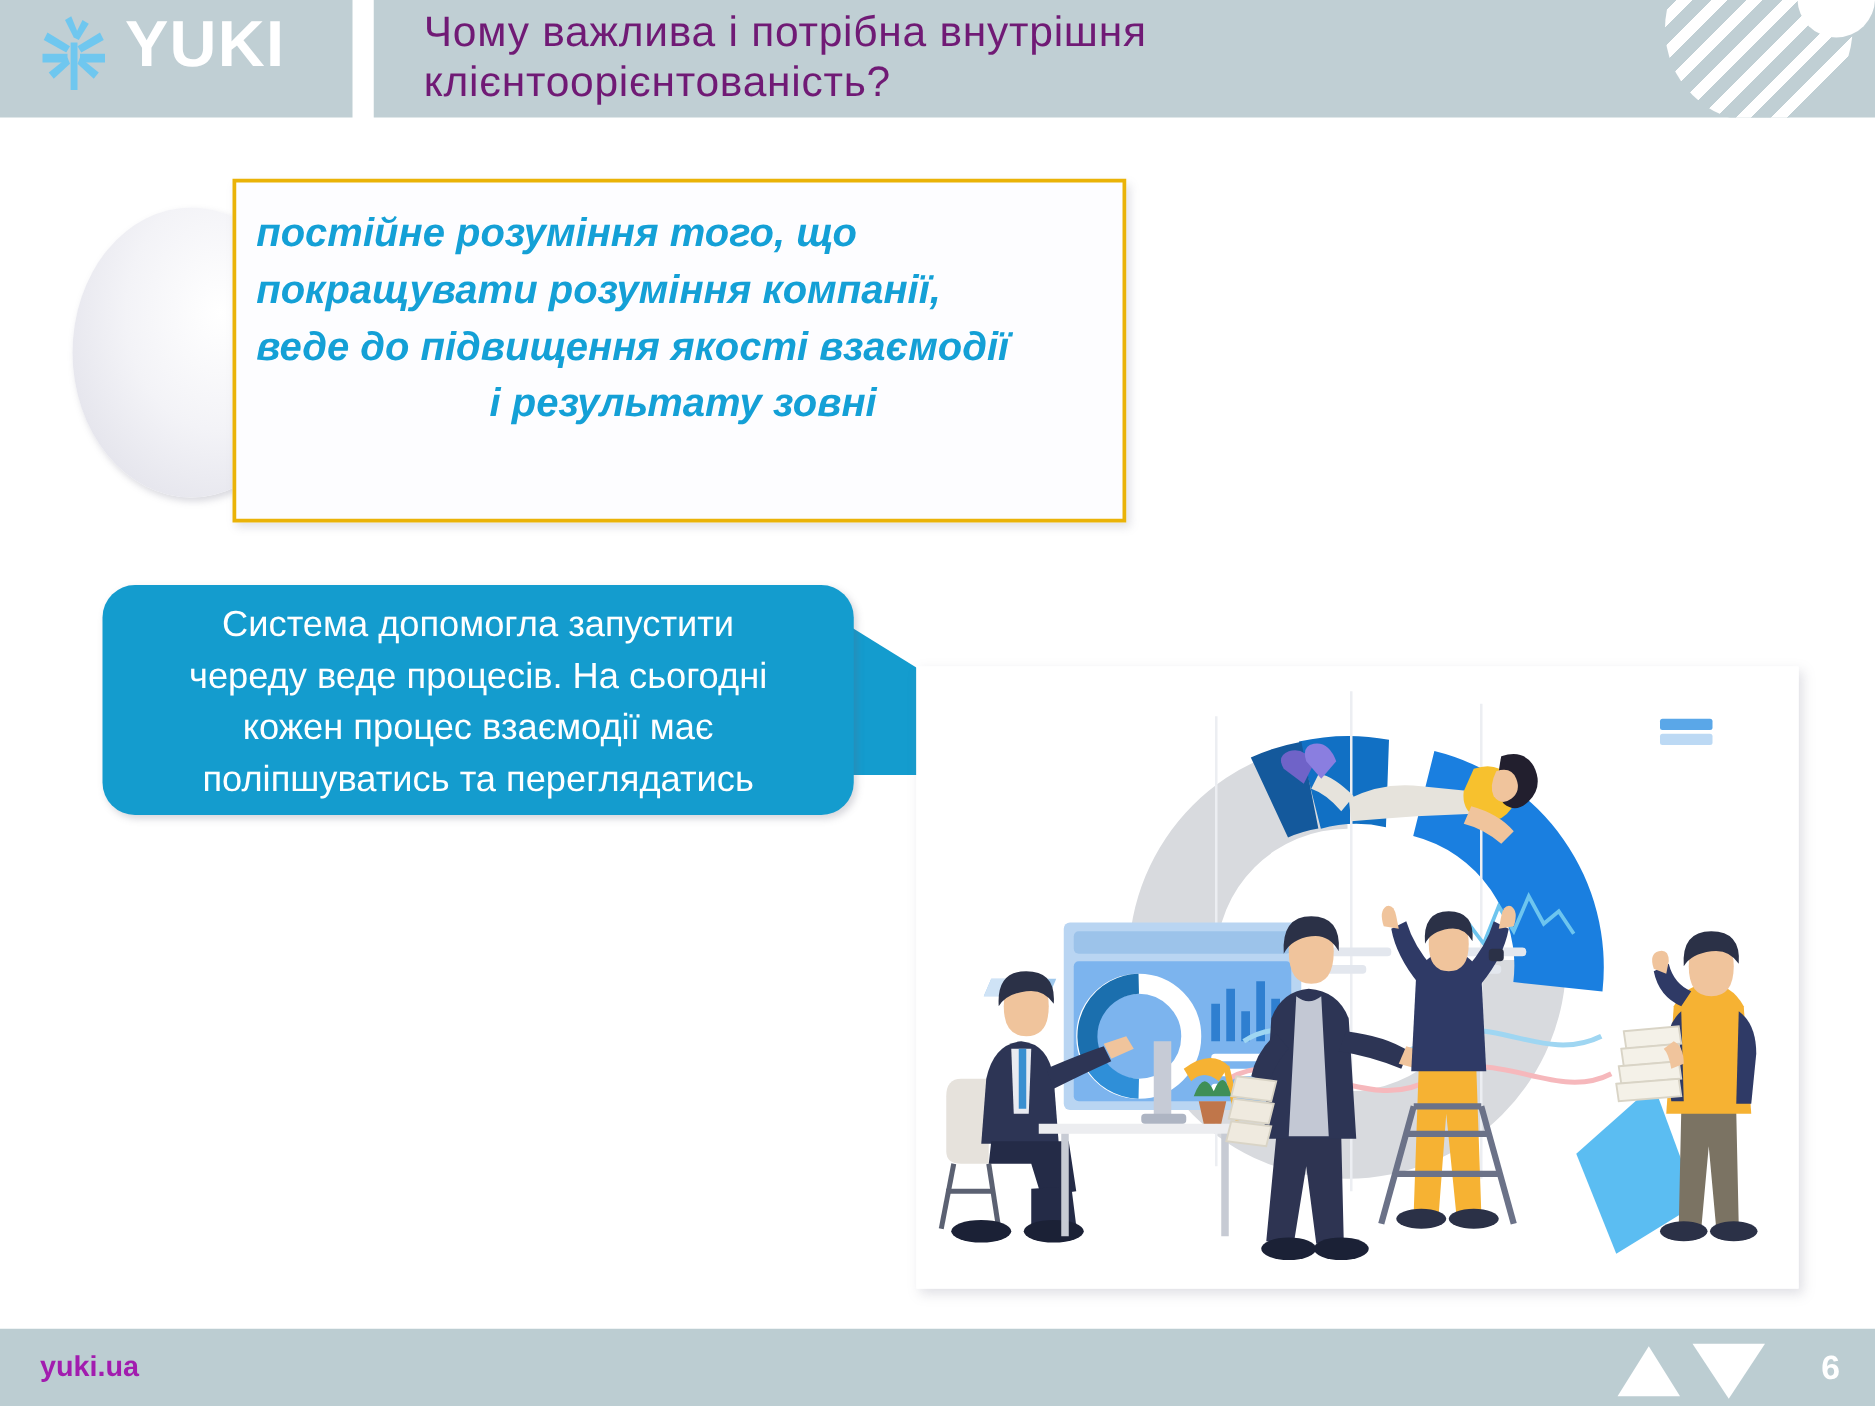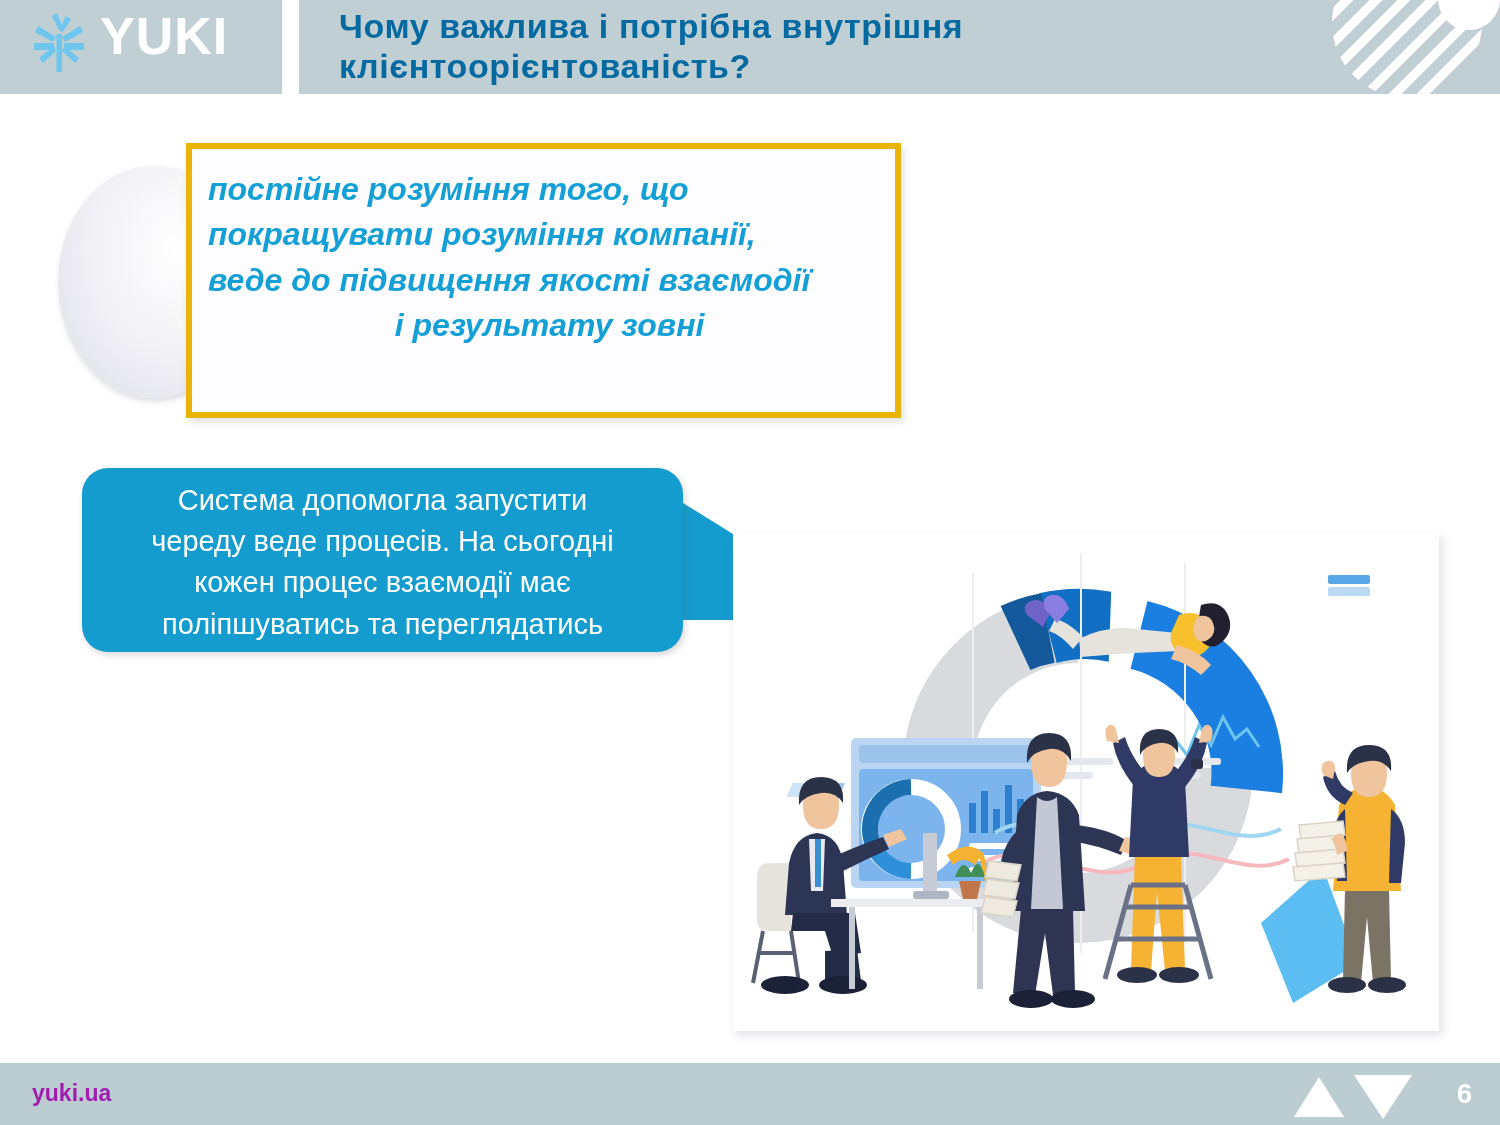--- a/index.html
+++ b/index.html
@@ -55,23 +55,23 @@
     top: 0;
     width: 1201px;
     height: 94px;
     background: #c0cfd4;
   }
   .header-title {
     position: absolute;
     left: 40px;
     top: 6px;
     width: 1030px;
-    color: #0369a1;
+    color: #701a75;
     font-size: 34px;
-    font-weight: bold;
+    font-weight: normal;
     line-height: 1.18;
     letter-spacing: 0.6px;
     font-family: "Liberation Sans", sans-serif;
   }
   .corner-deco {
     position: absolute;
     right: 0;
     top: 0;
     width: 190px;
     height: 94px;
@@ -112,21 +112,21 @@
     background: radial-gradient(ellipse at 62% 36%, #ffffff 0%, #f3f3f7 45%, #dcdce6 100%);
     box-shadow: 2px 3px 6px rgba(120,120,140,0.28);
   }
   .quote-box {
     position: absolute;
     left: 186px;
     top: 143px;
     width: 715px;
     height: 275px;
     background: #fdfdff;
-    border: 6px solid #eab308;
+    border: 3px solid #eab308;
     box-sizing: border-box;
     box-shadow: 3px 4px 7px rgba(120,120,140,0.22);
   }
   .quote-text {
     position: absolute;
     left: 16px;
     top: 18px;
     width: 683px;
     color: #14a0d6;
     font-size: 32px;

